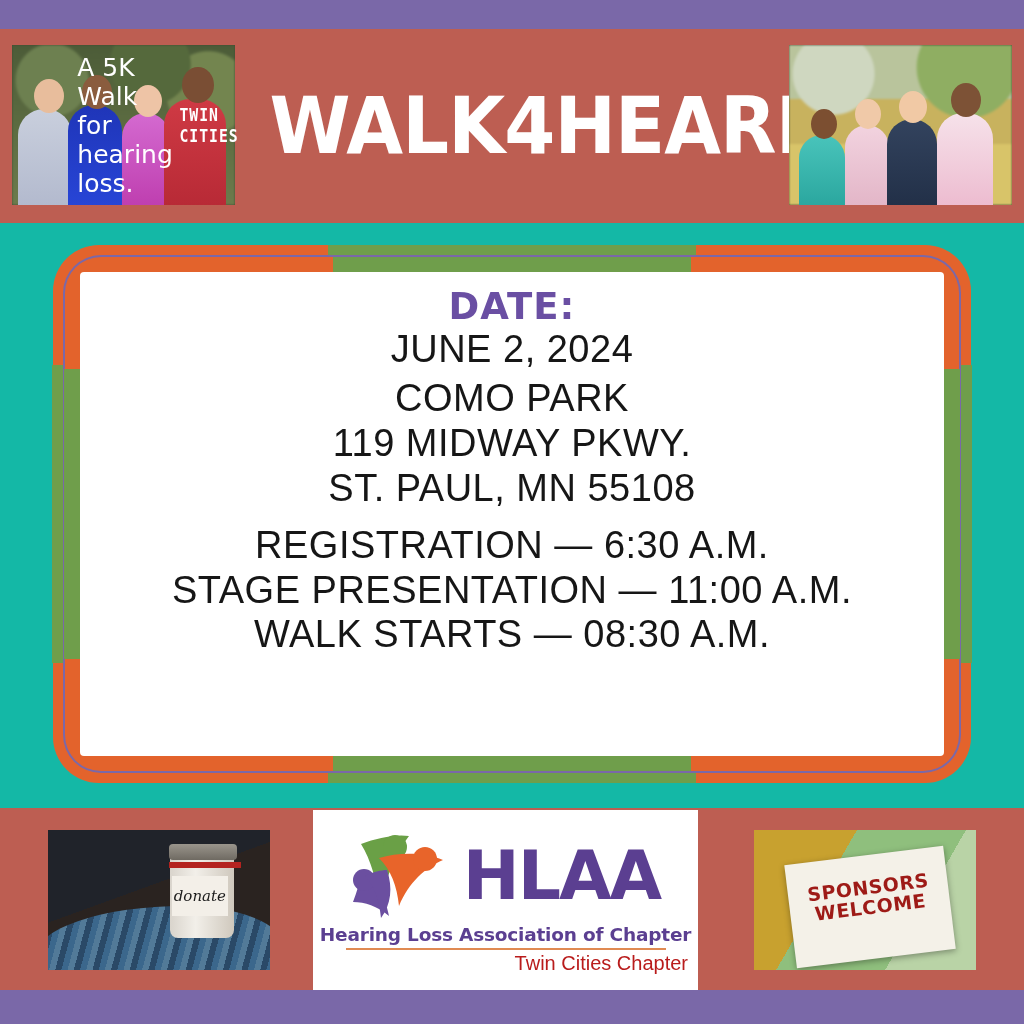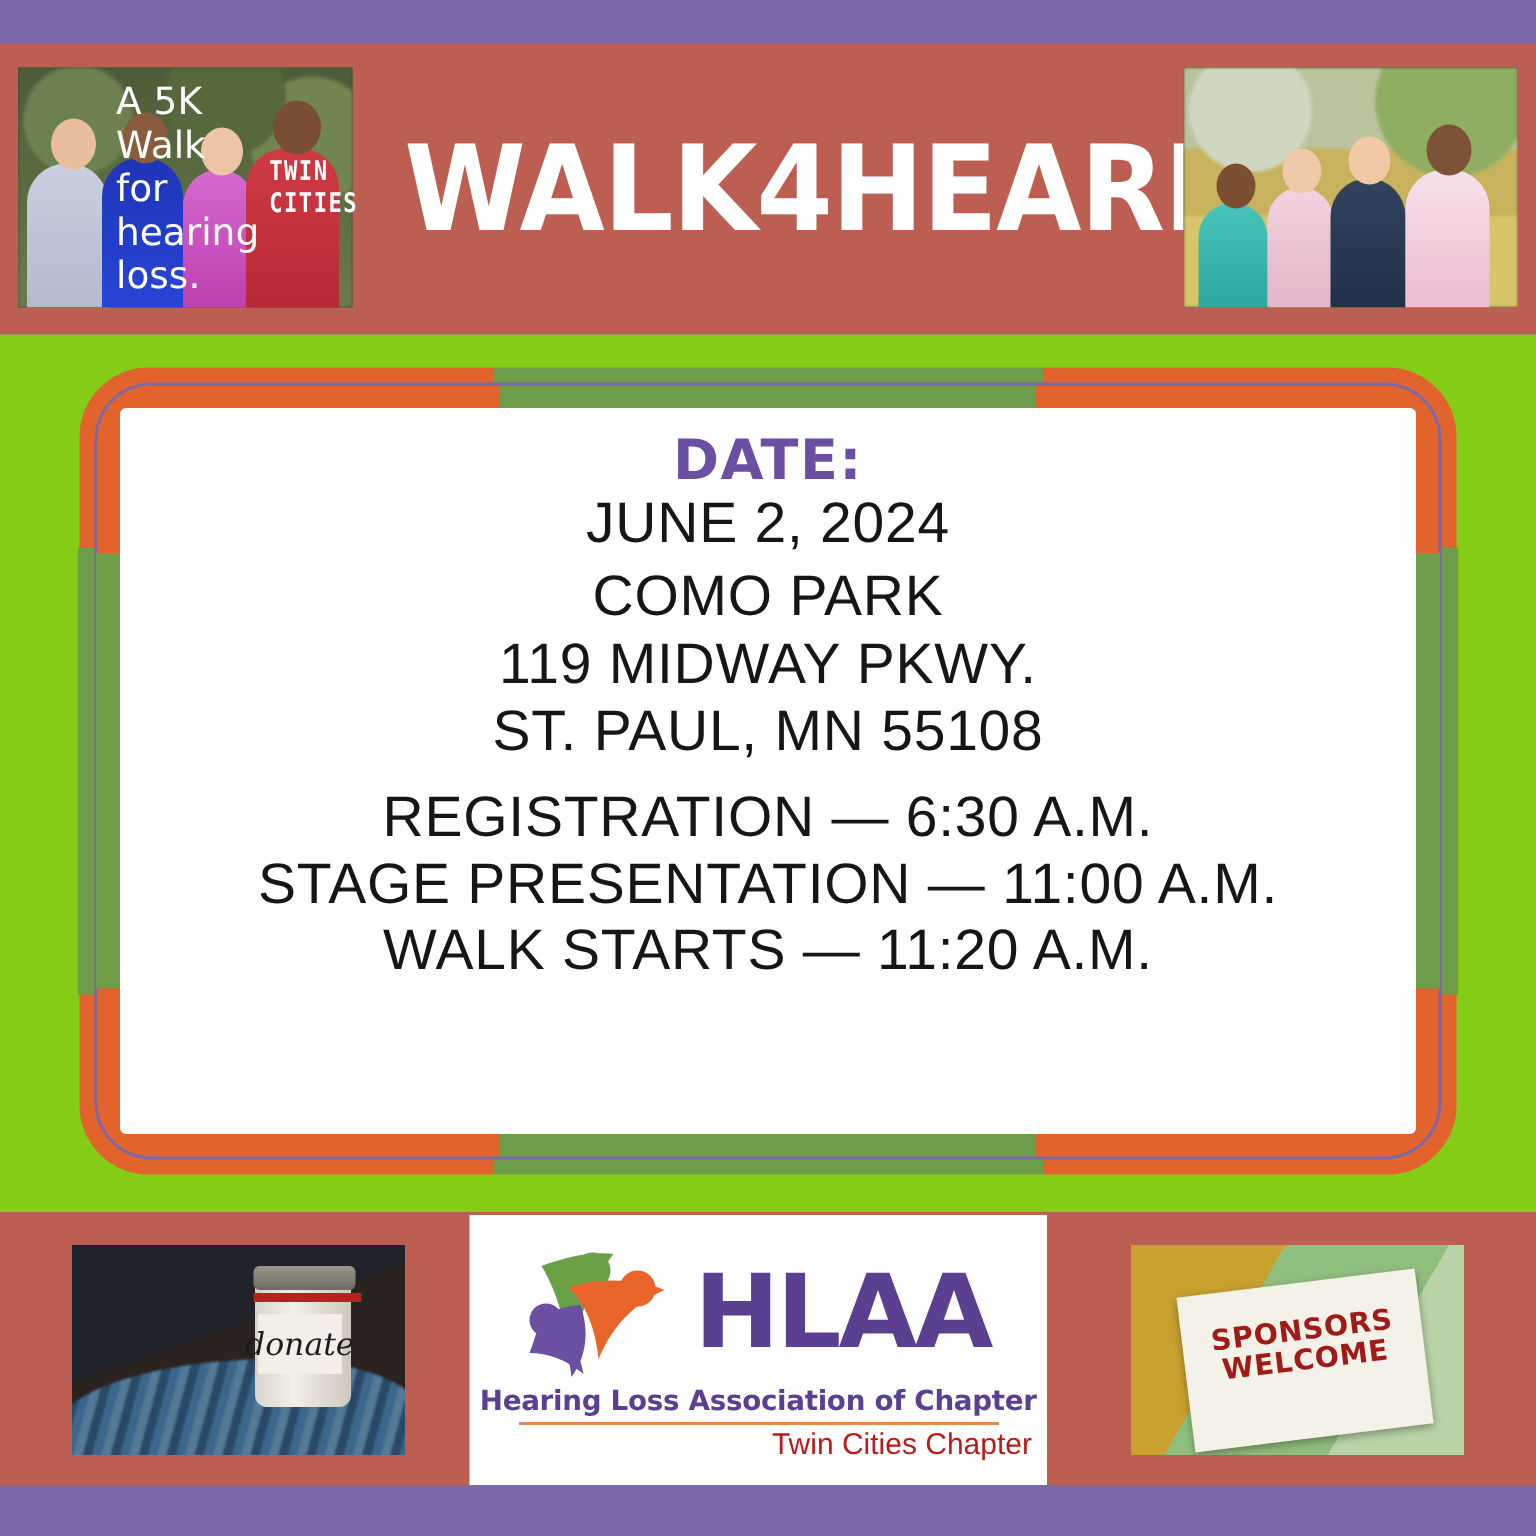--- a/index.html
+++ b/index.html
@@ -38,21 +38,21 @@
   }
   .photo-right .ph-bg{
     background:
       radial-gradient(circle at 80% 14%,#8fae62 0 22%,transparent 23%),
       radial-gradient(circle at 20% 18%,#cfd7c0 0 18%,transparent 19%),
       linear-gradient(#b9c49c 0 34%,#c8b25e 34% 62%,#d8c469 62% 100%);
     filter:blur(1px);
   }
 
   
-  .main-area{position:absolute;left:0;top:223px;width:1024px;height:585px;background:#84cc16;}
+  .main-area{position:absolute;left:0;top:223px;width:1024px;height:585px;background:#14b8a6;}
   .frame-outer{
     position:absolute;left:53px;top:22px;width:918px;height:538px;
     border-radius:46px;
     background:linear-gradient(90deg,#e3632c 0 30%,#6f9e4b 30% 70%,#e3632c 70% 100%);
   }
   .frame-mid{
     position:absolute;left:10px;top:10px;right:10px;bottom:10px;
     border-radius:38px;
     background:linear-gradient(90deg,#7a68a8 0 100%);
   }
@@ -108,21 +108,21 @@
     background:
       repeating-linear-gradient(105deg,#2b4c6b 0 6px,#3c6b92 6px 12px,#557f9f 12px 18px);
     border-radius:60% 40% 0 0/70% 55% 0 0;filter:blur(.6px);opacity:.95;}
   .jar{position:absolute;right:16%;top:14%;width:64px;height:88px;
     background:linear-gradient(90deg,#d9d4cc,#f2efe9 40%,#cfc8bd);border-radius:5px 5px 8px 8px;}
   .jar-lid{position:absolute;right:15%;top:10%;width:68px;height:16px;
     background:linear-gradient(#9a958c,#6f6a62);border-radius:4px;}
   .jar-ribbon{position:absolute;right:13%;top:23%;width:72px;height:6px;background:#b4231f;}
   .jar-label{position:absolute;right:19%;top:33%;width:56px;height:40px;
     background:#f3efe8;display:flex;align-items:center;justify-content:center;}
-  .jar-label span{font-size:21px;color:#1c1c1c;font-family:"DejaVu Serif",serif;
+  .jar-label span{font-size:15px;color:#1c1c1c;font-family:"DejaVu Serif",serif;
     font-style:italic;}
 
   .money-bg{position:absolute;inset:0;
     background:linear-gradient(120deg,#c8a12f 0 34%,#8fbf7d 34% 70%,#b9d3a6 70% 100%);}
   .money-note{position:absolute;left:16%;top:18%;width:72%;height:74%;
     background:#f4f1e8;transform:rotate(-7deg);box-shadow:0 2px 6px rgba(0,0,0,.35);}
   .sponsors-txt{position:absolute;left:19%;top:34%;width:66%;transform:rotate(-7deg);
     color:#9e1b17;font-weight:bold;font-size:19px;line-height:1.05;text-align:center;
     font-family:"DejaVu Sans","Liberation Sans",sans-serif;letter-spacing:.5px;}
 
@@ -213,21 +213,21 @@
               <p class="line">JUNE 2, 2024</p>
 
               <div class="gap-sm"></div>
               <p class="line">COMO PARK</p>
               <p class="line">119 MIDWAY PKWY.</p>
               <p class="line">ST. PAUL, MN 55108</p>
 
               <div class="gap-md"></div>
               <p class="line">REGISTRATION — 6:30 A.M.</p>
               <p class="line">STAGE PRESENTATION — 11:00 A.M.</p>
-              <p class="line">WALK STARTS — 11:20 A.M.</p>
+              <p class="line">WALK STARTS — 08:30 A.M.</p>
 
             </div>
           </div>
         </div>
       </div>
     </div>
   </div>
 
   <div class="footer-band">
 

